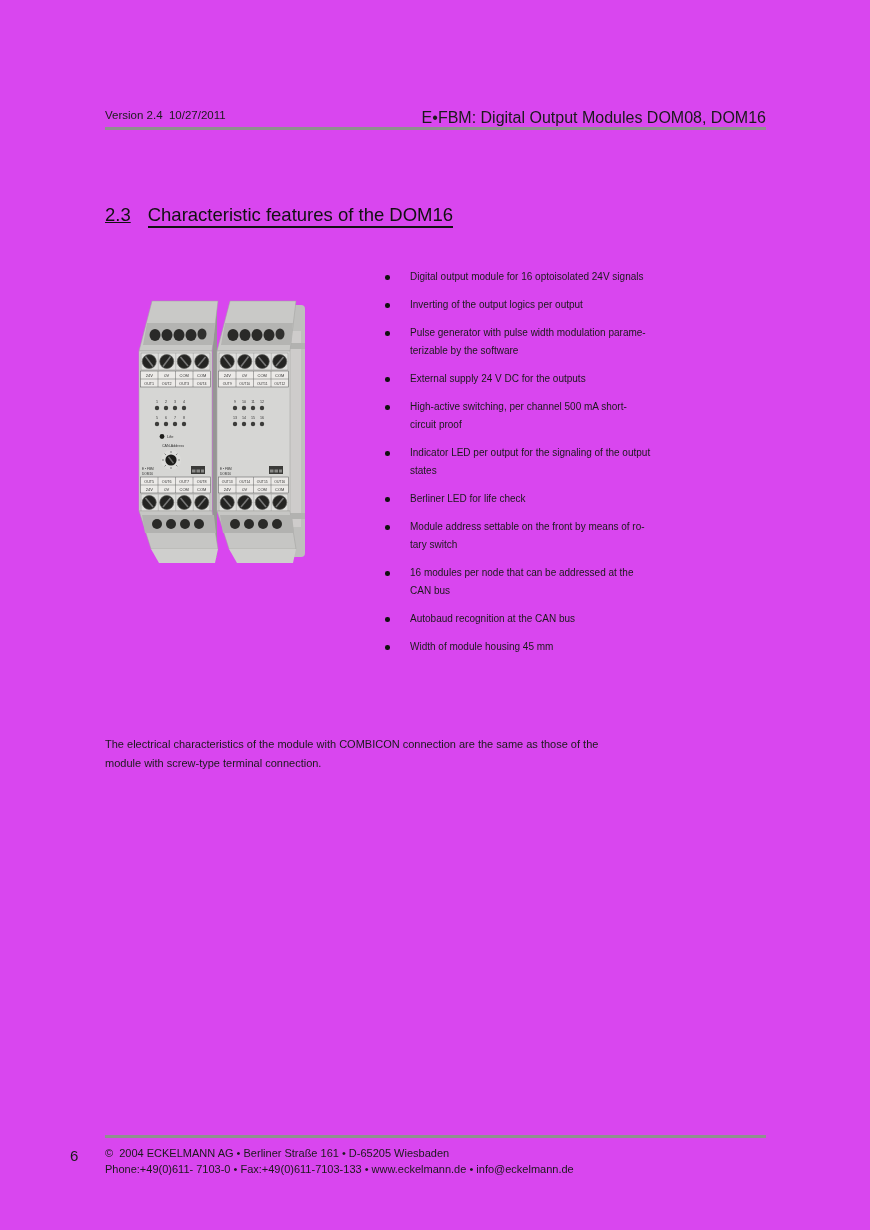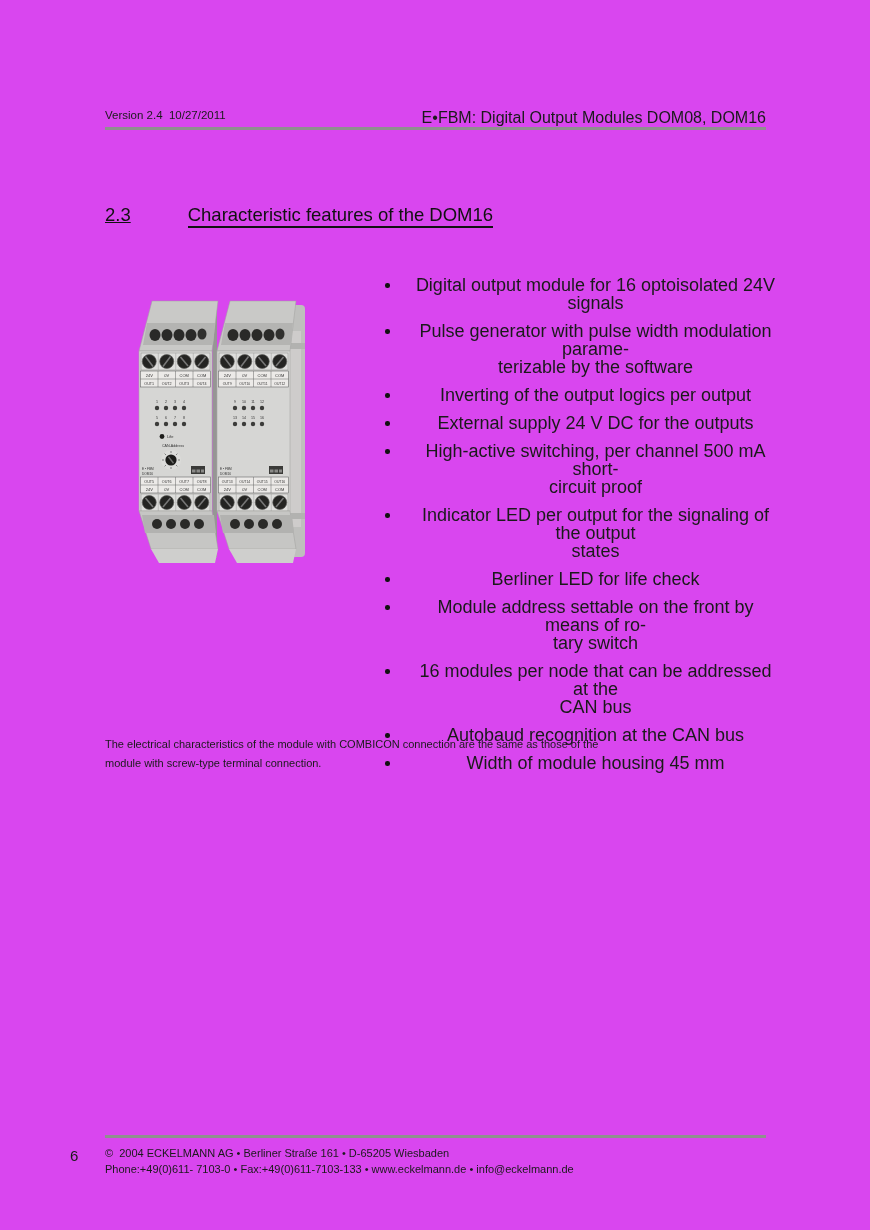--- a/index.html
+++ b/index.html
@@ -9,26 +9,26 @@
   }
   .abs{position:absolute;}
   
   .header-left{left:105px;top:109px;font-size:11.5px;white-space:pre;}
   .header-right{left:0;top:109px;width:766px;text-align:right;font-size:16px;white-space:pre;}
   .rule{height:3px;background:#8f8f8f;}
   .header-rule{left:105px;top:127px;width:661px;}
   
   .heading{left:105px;top:204px;font-size:18.5px;color:#111;}
   .heading .num{margin-right:17px;text-decoration:underline;}
-  .heading .title{border-bottom:2px solid #111;padding-bottom:1px;margin-left:40px;}
+  .heading .title{border-bottom:2px solid #111;padding-bottom:1px;}
   
   .figure{left:137px;top:291px;width:173px;height:283px;}
   
   .features{left:383px;top:268px;width:398px;list-style:none;margin:0;padding:0;}
-  .features li{position:relative;padding-left:27px;margin:8px 0 10px 0;font-size:18px;line-height:18px;text-align:center;}
+  .features li{position:relative;padding-left:27px;margin:0 0 10px 0;font-size:10px;line-height:18px;}
   .features .dot{position:absolute;left:2px;top:7px;width:4.5px;height:4.5px;border-radius:50%;background:#111;}
   .pre{white-space:pre-wrap;}
   
   .paragraph{left:105px;top:735px;width:672px;font-size:11px;line-height:19px;}
   
   .footer-rule{left:105px;top:1135px;width:661px;}
   .page-number{left:70px;top:1147px;font-size:15px;}
   .footer-text{left:105px;top:1146px;width:600px;font-size:11px;line-height:15.5px;}
   
   .t{font-family:"Liberation Sans",sans-serif;fill:#333;}
@@ -295,23 +295,23 @@
             <circle cx="126" cy="233" r="5" fill="#2a2a28"></circle>
             <circle cx="140" cy="233" r="5" fill="#2a2a28"></circle>
           <polygon points="92,258 159,258 156,272 100,272" fill="#cfcfcd"></polygon>
         </g>
       </g>
     </svg>
   </div>
 
   <ul class="abs features">
     <li><span class="dot"></span><span class="pre">Digital output module for 16 optoisolated 24V signals</span></li>
+    <li><span class="dot"></span><span class="pre">Inverting of the output logics per output</span></li>
     <li><span class="dot"></span><span class="pre">Pulse generator with pulse width modulation parame-
 terizable by the software</span></li>
-    <li><span class="dot"></span><span class="pre">Inverting of the output logics per output</span></li>
     <li><span class="dot"></span><span class="pre">External supply 24 V DC for the outputs</span></li>
     <li><span class="dot"></span><span class="pre">High-active switching, per channel 500 mA short-
 circuit proof</span></li>
     <li><span class="dot"></span><span class="pre">Indicator LED per output for the signaling of the output
 states</span></li>
     <li><span class="dot"></span><span class="pre">Berliner LED for life check</span></li>
     <li><span class="dot"></span><span class="pre">Module address settable on the front by means of ro-
 tary switch</span></li>
     <li><span class="dot"></span><span class="pre">16 modules per node that can be addressed at the
 CAN bus</span></li>

